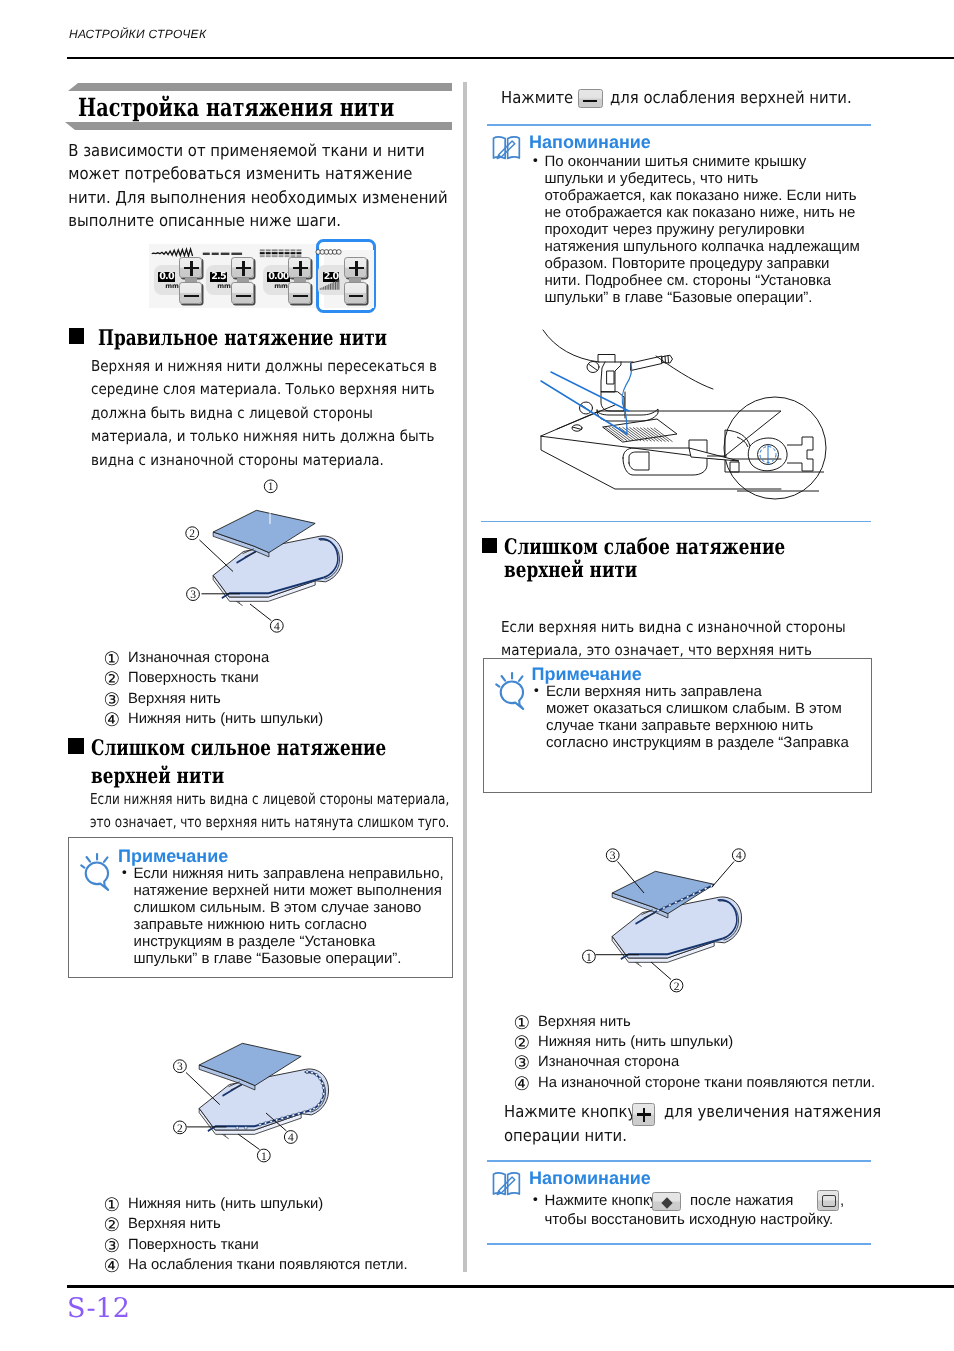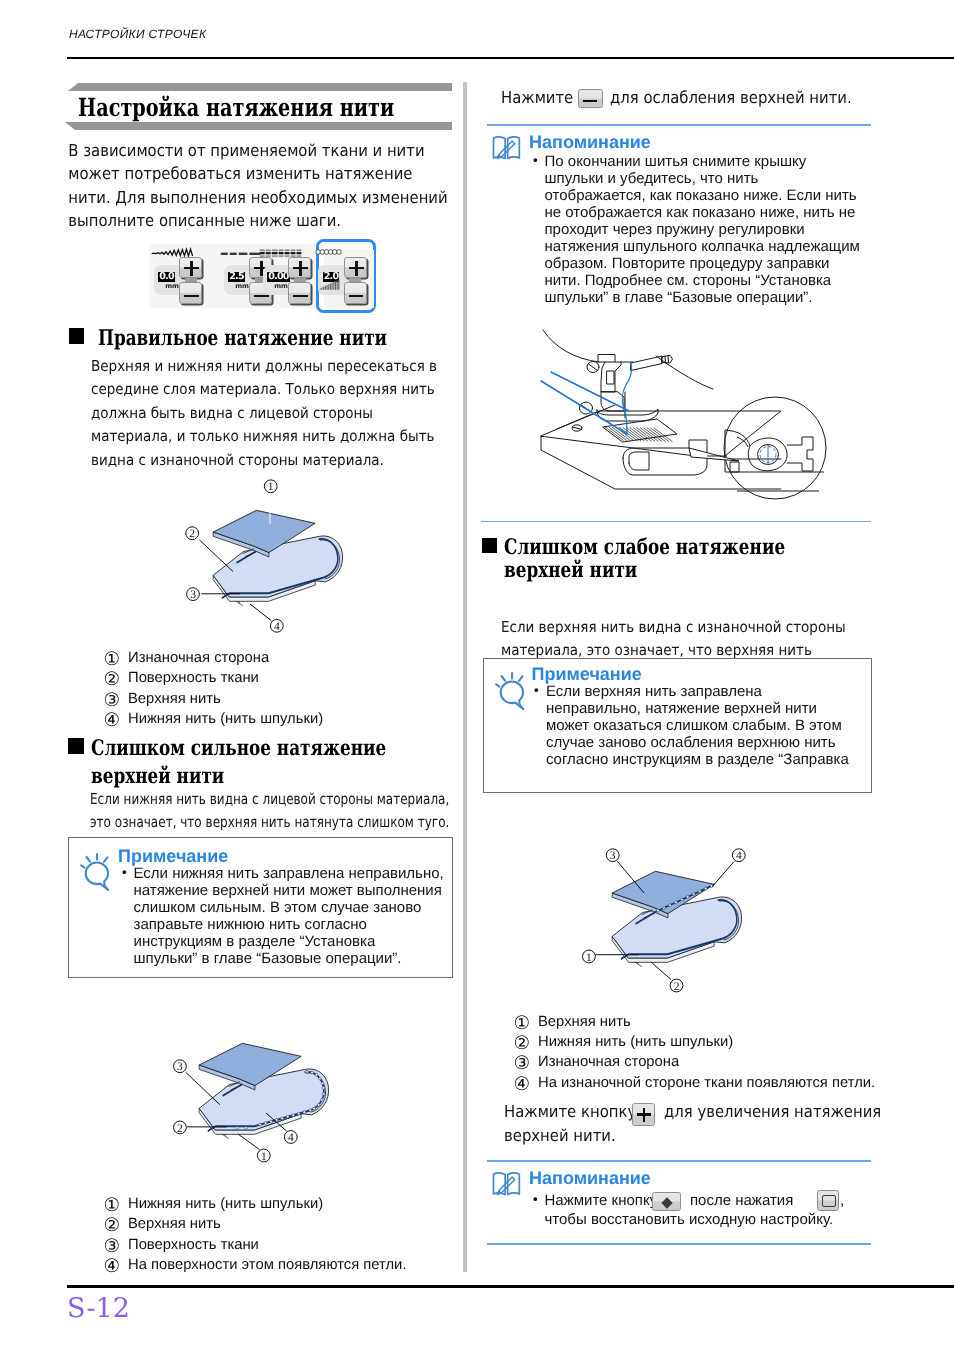--- a/index.html
+++ b/index.html
@@ -119,21 +119,21 @@
         <div class="lcd-val">0.0</div>
         <div class="lcd-unit">mm</div>
         <div class="btn btnplus">
           <span class="gl glplus"></span>
         </div>
         <div class="neck"></div>
         <div class="btn btnminus">
           <span class="gl glminus"></span>
         </div>
       </div>
-      <div class="lcd-grp" style="left: 70px;">
+      <div class="lcd-grp" style="left: 52px;">
         <div class="lcd-pill"></div>
         <svg class="lcd-icon" viewBox="0 0 50 14">
           <g fill="#3b3b3b">
             <rect x="0" y="7.1" width="7.5" height="2.6"></rect>
             <rect x="9.6" y="7.1" width="7.6" height="2.6"></rect>
             <rect x="19.3" y="7.1" width="9.4" height="2.6"></rect>
             <rect x="30.8" y="7.1" width="11.5" height="2.6"></rect>
           </g>
         </svg>
         <div class="lcd-val">2.5</div>
@@ -371,21 +371,21 @@
       <div class="row">
         <span class="n">②</span>
         <span class="tx">Верхняя нить</span>
       </div>
       <div class="row">
         <span class="n">③</span>
         <span class="tx">Поверхность ткани</span>
       </div>
       <div class="row">
         <span class="n">④</span>
-        <span class="tx">На поверхности этом появляются петли.</span>
+        <span class="tx">На ослабления ткани появляются петли.</span>
       </div>
     </div>
 
   <div class="sent" style="left:501px;top:86px;text-align:right;">Нажмите</div>
   <div class="kbtn" style="left:578px;top:89px;width:25px;height:19px;">
     <span class="kglyph kgm"></span>
   </div>
   <div class="sent" style="left:610px;top:86px;">для ослабления верхней нити.</div>
 
   <div class="memo-rule" style="left:487px;top:124px;width:384px;"></div>
@@ -502,23 +502,22 @@
         <path d="M10.7 9.9 L7.0 5.0"></path>
         <path d="M4.6 16.3 L1.3 13.9"></path>
         <path d="M25.6 10.2 L29.3 5.4"></path>
         <path d="M18.0 10.9 C24.6 10.9 29.9 16.0 29.9 22.4 C29.9 25.9 28.3 29.0 25.8 31.1 L26.2 35.5 L30.0 40.2 L21.6 33.4 C20.5 33.7 19.3 33.9 18.0 33.9 C11.4 33.9 6.1 28.8 6.1 22.4 C6.1 16.0 11.4 10.9 18.0 10.9 Z" stroke-linejoin="round"></path>
       </g>
     </svg>
   <div class="boxtitle" style="left:531.5px;top:663.5px;">Примечание</div>
   <div class="bullet" style="left:532.4px;top:682.5px;">•</div>
   <div class="boxtext" style="left:545.9px;top:682.5px;">
       <div>Если верхняя нить заправлена</div>
-      <div>неправильно, натяжение верхней нити</div>
       <div>может оказаться слишком слабым. В этом</div>
-      <div>случае заново ослабления верхнюю нить</div>
+      <div>случае ткани заправьте верхнюю нить</div>
       <div>согласно инструкциям в разделе “Заправка</div>
     </div>
 
   <svg class="ill" style="left:606.9px;top:867.1px;width:138.3px;height:130px;" viewBox="0 0 160 120" preserveAspectRatio="none">
     <path d="M26 82 L37 89 M28.5 85.5 L40 92" fill="none" stroke="#2b2b2b" stroke-width="0.85"></path>
     <path d="M6 64 L6 68 L25 88 L70 88 L124 73 L124 69 L70 84 L24.5 84 Z" fill="#e9eefa" stroke="#1c1c1c" stroke-width="0.8" stroke-linejoin="round"></path>
     <path d="M6 64 L41 42 L129 28 C143 26 154 33.5 155.5 44.5 C157 56.5 149 66 136 70 L124 69 L70 84 L24.5 84 Z" fill="#d2dcf2" stroke="#1c1c1c" stroke-width="0.9" stroke-linejoin="round"></path>
     <path d="M129.5 31.5 C141.5 30 150.5 37 152 47 C153.5 57.5 145 65.5 135 67.5" fill="none" stroke="#1c1c1c" stroke-width="0.8"></path>
     <path d="M128 30.5 C140 29 148.5 36 150 46 C151.5 56 143.5 63.5 134 66" fill="none" stroke="#16356f" stroke-width="1.7"></path>
     <path d="M134 66 L70 80.5 L25 80.5 L16 85" fill="none" stroke="#16356f" stroke-width="1.7"></path>
@@ -577,21 +576,21 @@
         <span class="n">④</span>
         <span class="tx">На изнаночной стороне ткани появляются петли.</span>
       </div>
     </div>
 
   <div class="sent" style="left:504px;top:1100px;">Нажмите кнопку</div>
   <div class="kbtn" style="left:632px;top:1103px;width:23.3px;height:22.6px;">
     <span class="kglyph kgp"></span>
   </div>
   <div class="sent" style="left:664px;top:1100px;">для увеличения натяжения</div>
-  <div class="sent" style="left:504px;top:1124px;">верхней нити.</div>
+  <div class="sent" style="left:504px;top:1124px;">операции нити.</div>
 
   <div class="memo-rule" style="left:487px;top:1160px;width:384px;"></div>
   <svg class="ill" style="left:492px;top:1170.5px;width:29px;height:27px;" viewBox="0 0 30 28">
       <g stroke="#4287d0" stroke-width="1.75" fill="none" stroke-linejoin="round" stroke-linecap="round">
         <path d="M1.5 3.3 C4.3 1.6 9.6 1.4 13.6 3.7 L13.6 24.3 C9.6 22.0 4.3 22.2 1.5 23.9 Z"></path>
         <path d="M28.3 3.3 C25.5 1.6 20.2 1.4 16.2 3.7 L16.2 24.3 C20.2 22.0 25.5 22.2 28.3 23.9 Z"></path>
       </g>
       <g stroke="#4287d0" stroke-width="1.5" fill="none" stroke-linejoin="round">
         <path d="M20.8 6.2 L23.6 9.0 L9.3 23.0 L5.4 24.4 L6.9 20.5 Z"></path>
         <path d="M6.9 20.5 L9.3 23.0"></path>

